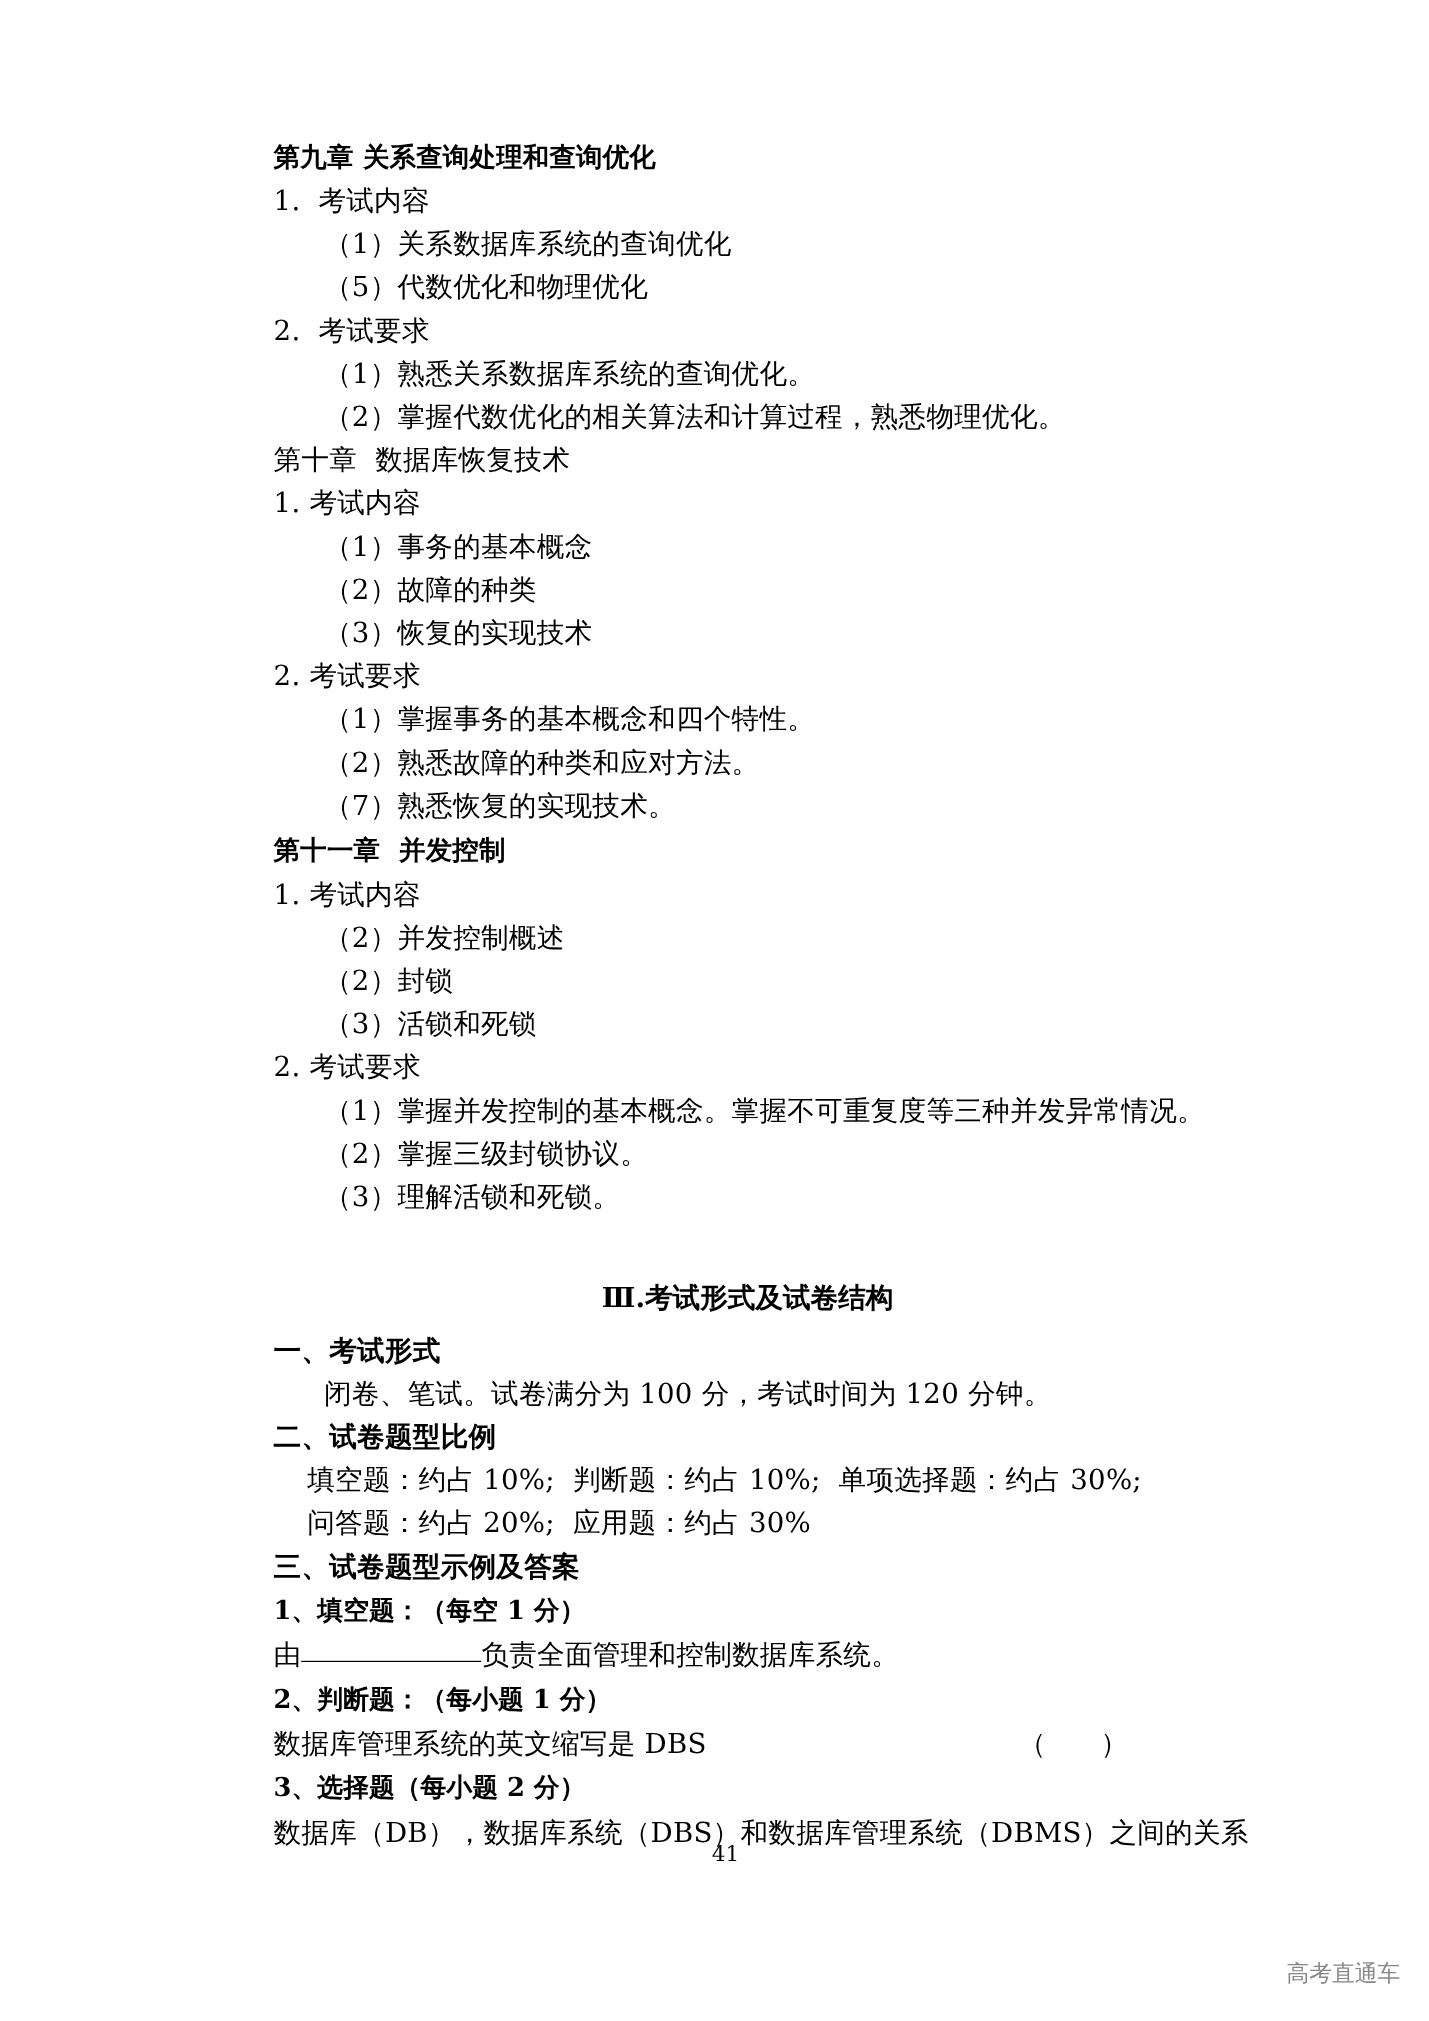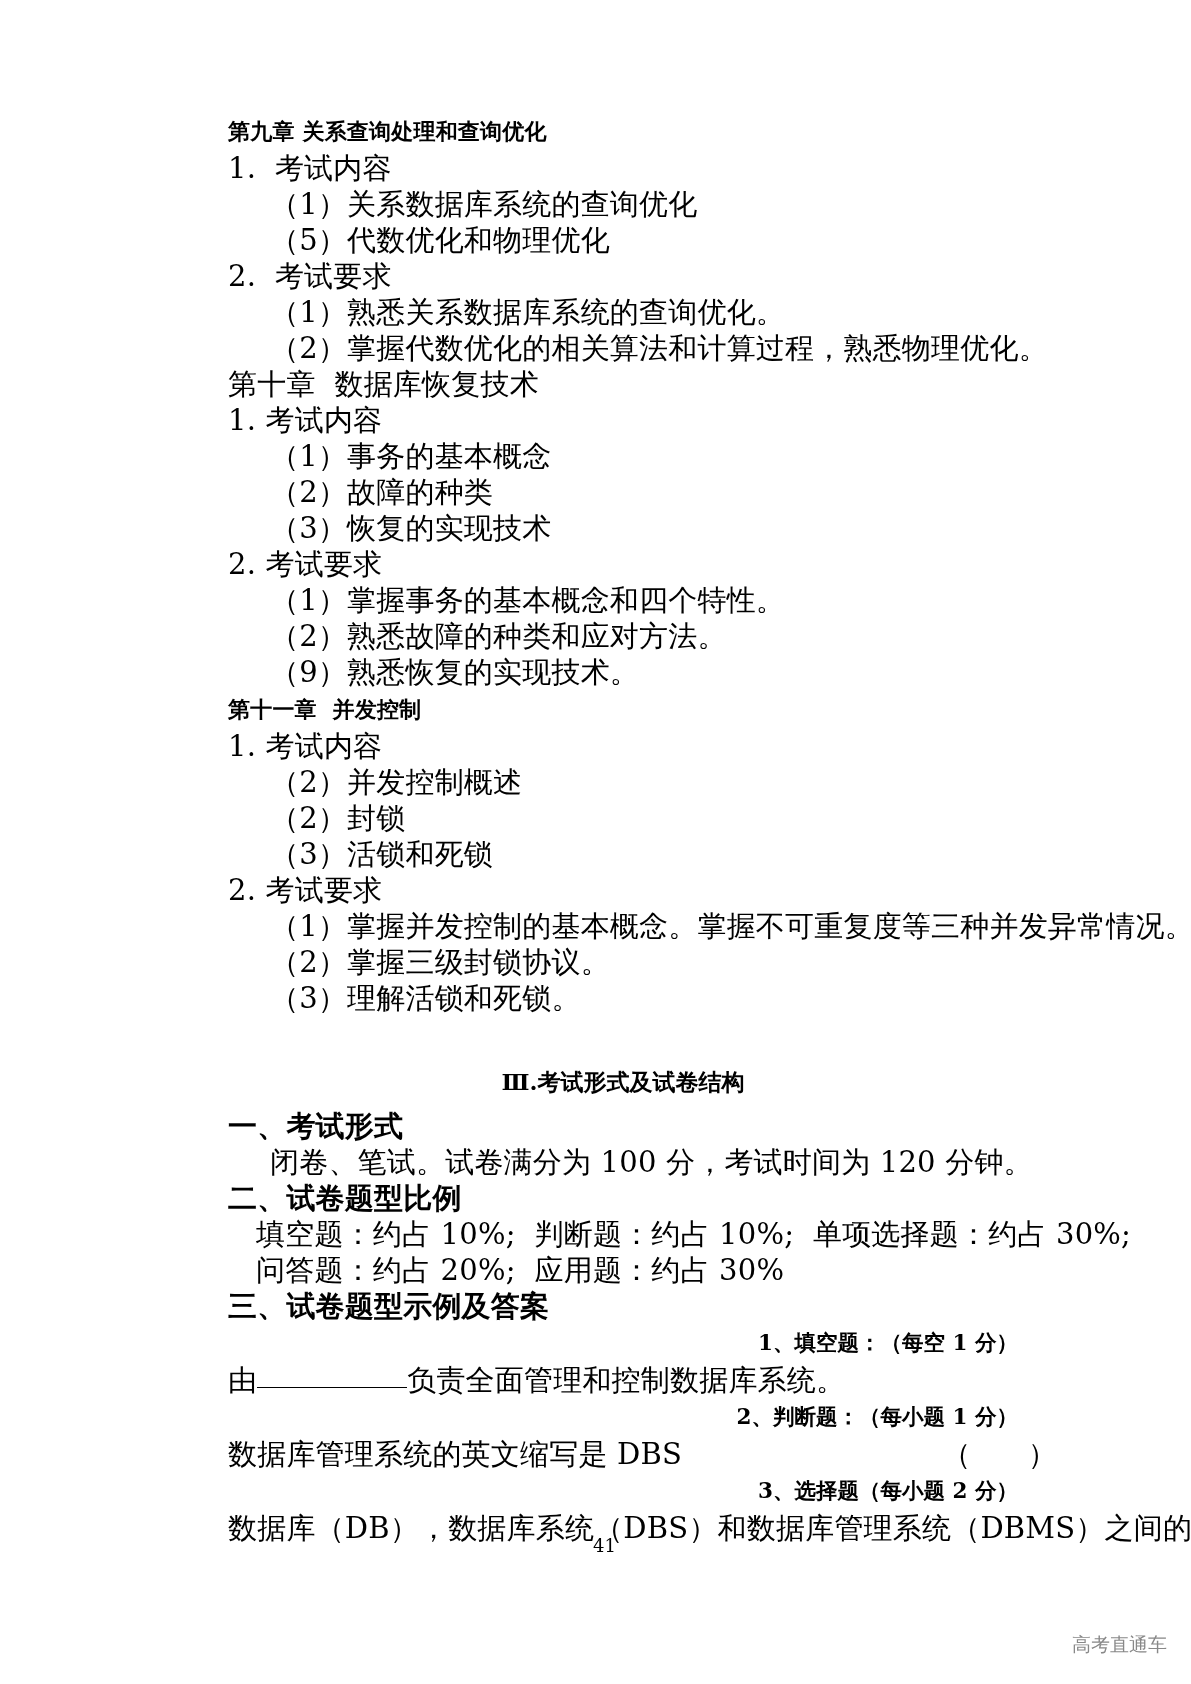--- a/index.html
+++ b/index.html
@@ -22,21 +22,21 @@
     overflow: hidden;
   }
   .content {
     position: absolute;
     left: 212px;
     top: 112px;
     width: 790px;
     margin-left: 16px;
   }
   .line {
-    font-size: 29px;
+    font-size: 23px;
     line-height: 36px;
     white-space: pre;
     letter-spacing: 0.2px;
   }
   .heading {
     font-weight: bold;
     font-size: 22px;
     line-height: 38px;
   }
   .bold {
@@ -73,21 +73,20 @@
     right: 24px;
     bottom: 26px;
     font-size: 19px;
     color: #888888;
     font-family: "DejaVu Sans", "Liberation Sans", sans-serif;
   }
   .sec-q {
     font-weight: bold;
     font-size: 21.5px;
     line-height: 38px;
-    text-align: right;
   }
 </style>
 </head>
 <body>
 
 <div class="page">
   <div class="content">
 
     <div class="line heading">第九章 关系查询处理和查询优化</div>
     <div class="line indent1">1.  考试内容</div>
@@ -98,21 +97,21 @@
     <div class="line indent3">（2）掌握代数优化的相关算法和计算过程，熟悉物理优化。</div>
 
     <div class="line">第十章  数据库恢复技术</div>
     <div class="line indent1">1. 考试内容</div>
     <div class="line indent3">（1）事务的基本概念</div>
     <div class="line indent3">（2）故障的种类</div>
     <div class="line indent3">（3）恢复的实现技术</div>
     <div class="line indent1">2. 考试要求</div>
     <div class="line indent3">（1）掌握事务的基本概念和四个特性。</div>
     <div class="line indent3">（2）熟悉故障的种类和应对方法。</div>
-    <div class="line indent3">（9）熟悉恢复的实现技术。</div>
+    <div class="line indent3">（7）熟悉恢复的实现技术。</div>
 
     <div class="line heading">第十一章  并发控制</div>
     <div class="line indent1">1. 考试内容</div>
     <div class="line indent3">（2）并发控制概述</div>
     <div class="line indent3">（2）封锁</div>
     <div class="line indent3">（3）活锁和死锁</div>
     <div class="line indent1">2. 考试要求</div>
     <div class="line indent3">（1）掌握并发控制的基本概念。掌握不可重复度等三种并发异常情况。</div>
     <div class="line indent3">（2）掌握三级封锁协议。</div>
     <div class="line indent3">（3）理解活锁和死锁。</div>

